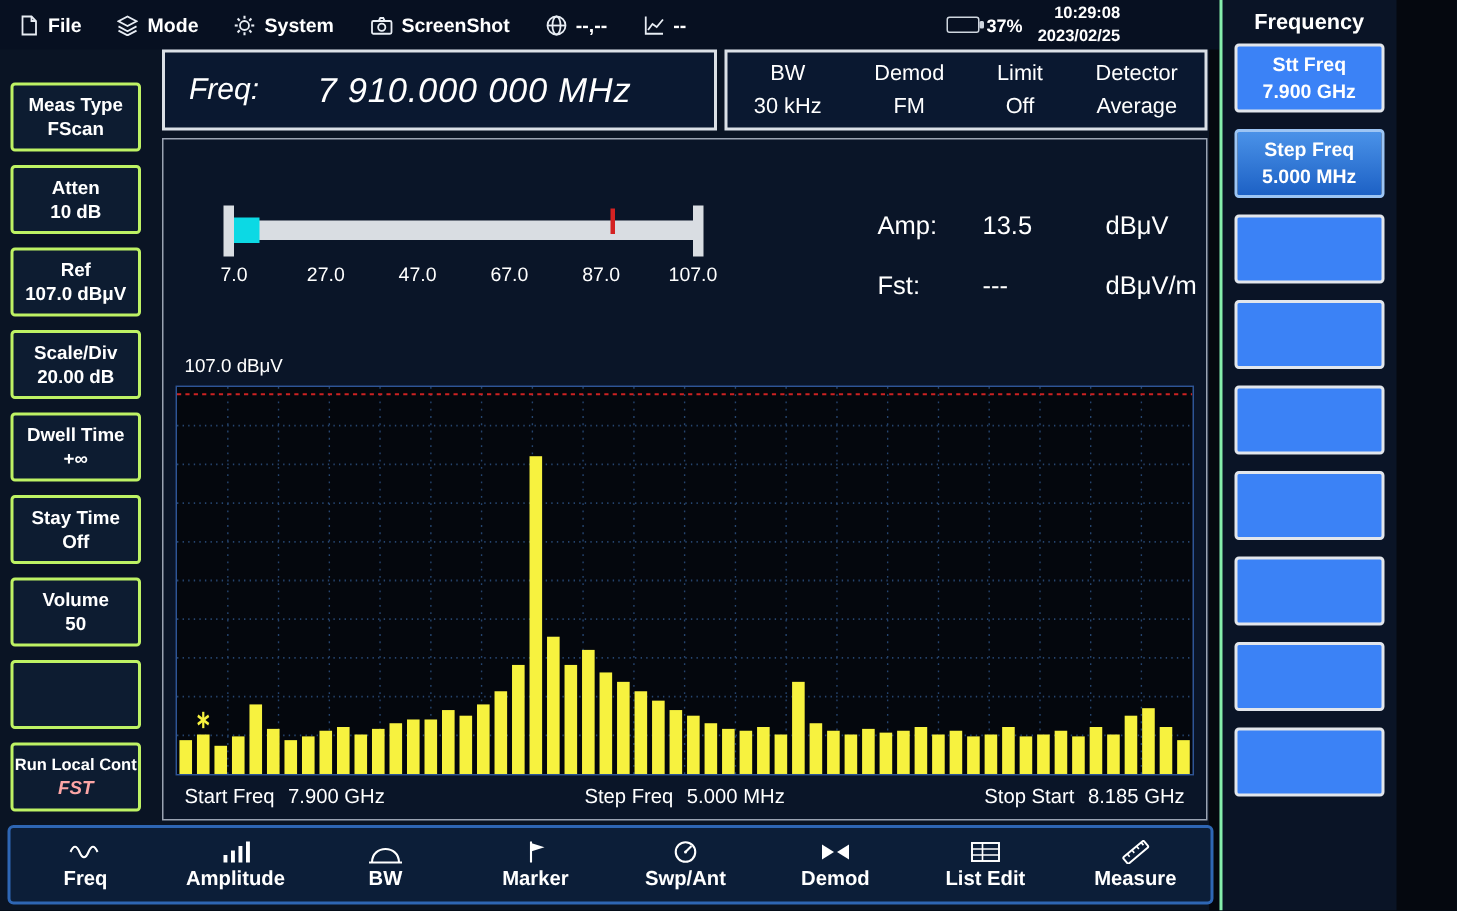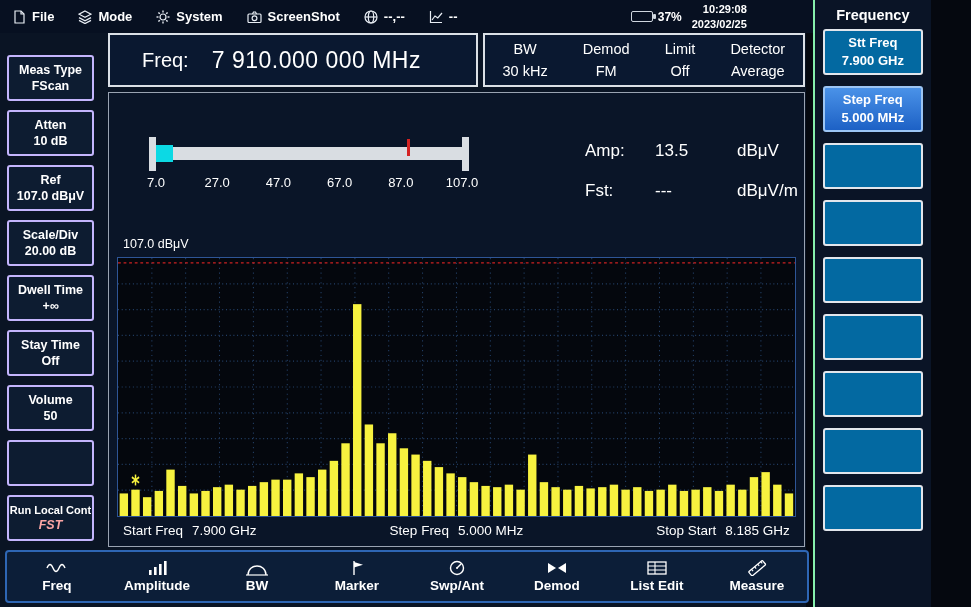--- a/index.html
+++ b/index.html
@@ -18,32 +18,32 @@
   .battery { display:flex; align-items:center; gap:5px; font-size:12px; font-weight:bold; }
   .bat-body { width:22px; height:11px; border:1px solid #cfd6df; border-radius:2px; padding:1px; position:relative; }
   .bat-fill { height:100%; background:#39c84e; }
   .bat-tip { position:absolute; right:-4px; top:2px; width:3px; height:5px; background:#cfd6df; border-radius:1px; }
   .clock { font-size:11px; font-weight:bold; text-align:right; line-height:1.3; }
 
   
   .content { flex:1 1 auto; display:flex; min-height:0; }
 
   .left-sidebar { width:100px; padding:22px 6px 0 7px; display:flex; flex-direction:column; gap:9px; flex:0 0 auto; }
-  .softkey { border:2px solid #c4b5fd; border-radius:3px; height:46px; background:#0d1c31;
+  .softkey { border:2px solid #bef264; border-radius:3px; height:46px; background:#0d1c31;
              display:flex; flex-direction:column; align-items:center; justify-content:center;
              font-weight:bold; font-size:12.5px; line-height:1.3; text-align:center; cursor:pointer; }
   .softkey .t { white-space:nowrap; }
   .run-key .t { font-size:11px; }
   .run-key .v { color:#fca5a5;font-style:italic; }
 
   .center { flex:1 1 auto; display:flex; flex-direction:column; padding:0 8px; min-width:0; }
   .ref-int { height:22px; line-height:22px; text-align:center; color:#ff1c1c; font-weight:bold; font-size:13px; }
 
   .info-row { display:flex; gap:5px; height:54px; flex:0 0 auto; }
-  .freq-box { width:370px; border:2px solid #dbe0e6; background:#0a1830; display:flex; align-items:center; padding:0 32px; }
+  .freq-box { width:370px; border:2px solid #dbe0e6; background:#0a1830; display:flex; align-items:center; padding:0 16px;font-style:italic; }
   .freq-label { font-size:20px; }
   .freq-value { font-size:23px; flex:1; text-align:center; letter-spacing:0.5px; }
   .status-box { flex:1; border:2px solid #dbe0e6; background:#0a1830; display:flex; align-items:center; justify-content:space-around; }
   .status-col { text-align:center; font-size:14.5px; line-height:1.55; }
 
   
   .display-panel { margin-top:5px; flex:1 1 auto; border:1px solid #9aa3b2; background:#0a1528;
                    padding:40px 6px 2px 6px; display:flex; flex-direction:column; min-height:0; }
   .gauge-row { height:92px; display:flex; flex:0 0 auto; }
   .gauge-wrap { position:relative; width:320px; height:64px; margin-left:34px; margin-top:4px; }
@@ -70,21 +70,21 @@
   .bottom-toolbar { height:53px; margin:3px 4px 4px 5px; border:2px solid #2e66b4; border-radius:4px;
                     background:#0c1e38; display:flex; align-items:center; flex:0 0 auto; }
   .tool-item { flex:1; display:flex; flex-direction:column; align-items:center; justify-content:center;
                gap:2px; font-weight:bold; font-size:13.5px; cursor:pointer; }
   .tool-item svg { display:block; }
 
   
   .right-sidebar { width:118px; background:#0a1426; border-left:2px solid #86efac; padding:4px 8px 0 8px;
                    display:flex; flex-direction:column; flex:0 0 auto; }
   .right-title { height:25px; line-height:22px; text-align:center; font-weight:bold; font-size:14.5px; }
-  .right-key { height:46px; margin-bottom:11px; border:2px solid #e2e6ec; border-radius:3px; background:#0369a1;
+  .right-key { height:46px; margin-bottom:11px; border:2px solid #e2e6ec; border-radius:3px; background:#3b82f6;
                display:flex; flex-direction:column; align-items:center; justify-content:center;
                font-weight:bold; font-size:13px; line-height:1.35; cursor:pointer; flex:0 0 auto; }
   .right-key.active { background:linear-gradient(#4a92e8,#1d61c5); border-color:#9cc5f4; }
 </style>
 </head>
 <body>
 
 <div class="app">
   <div class="main-col">
 

